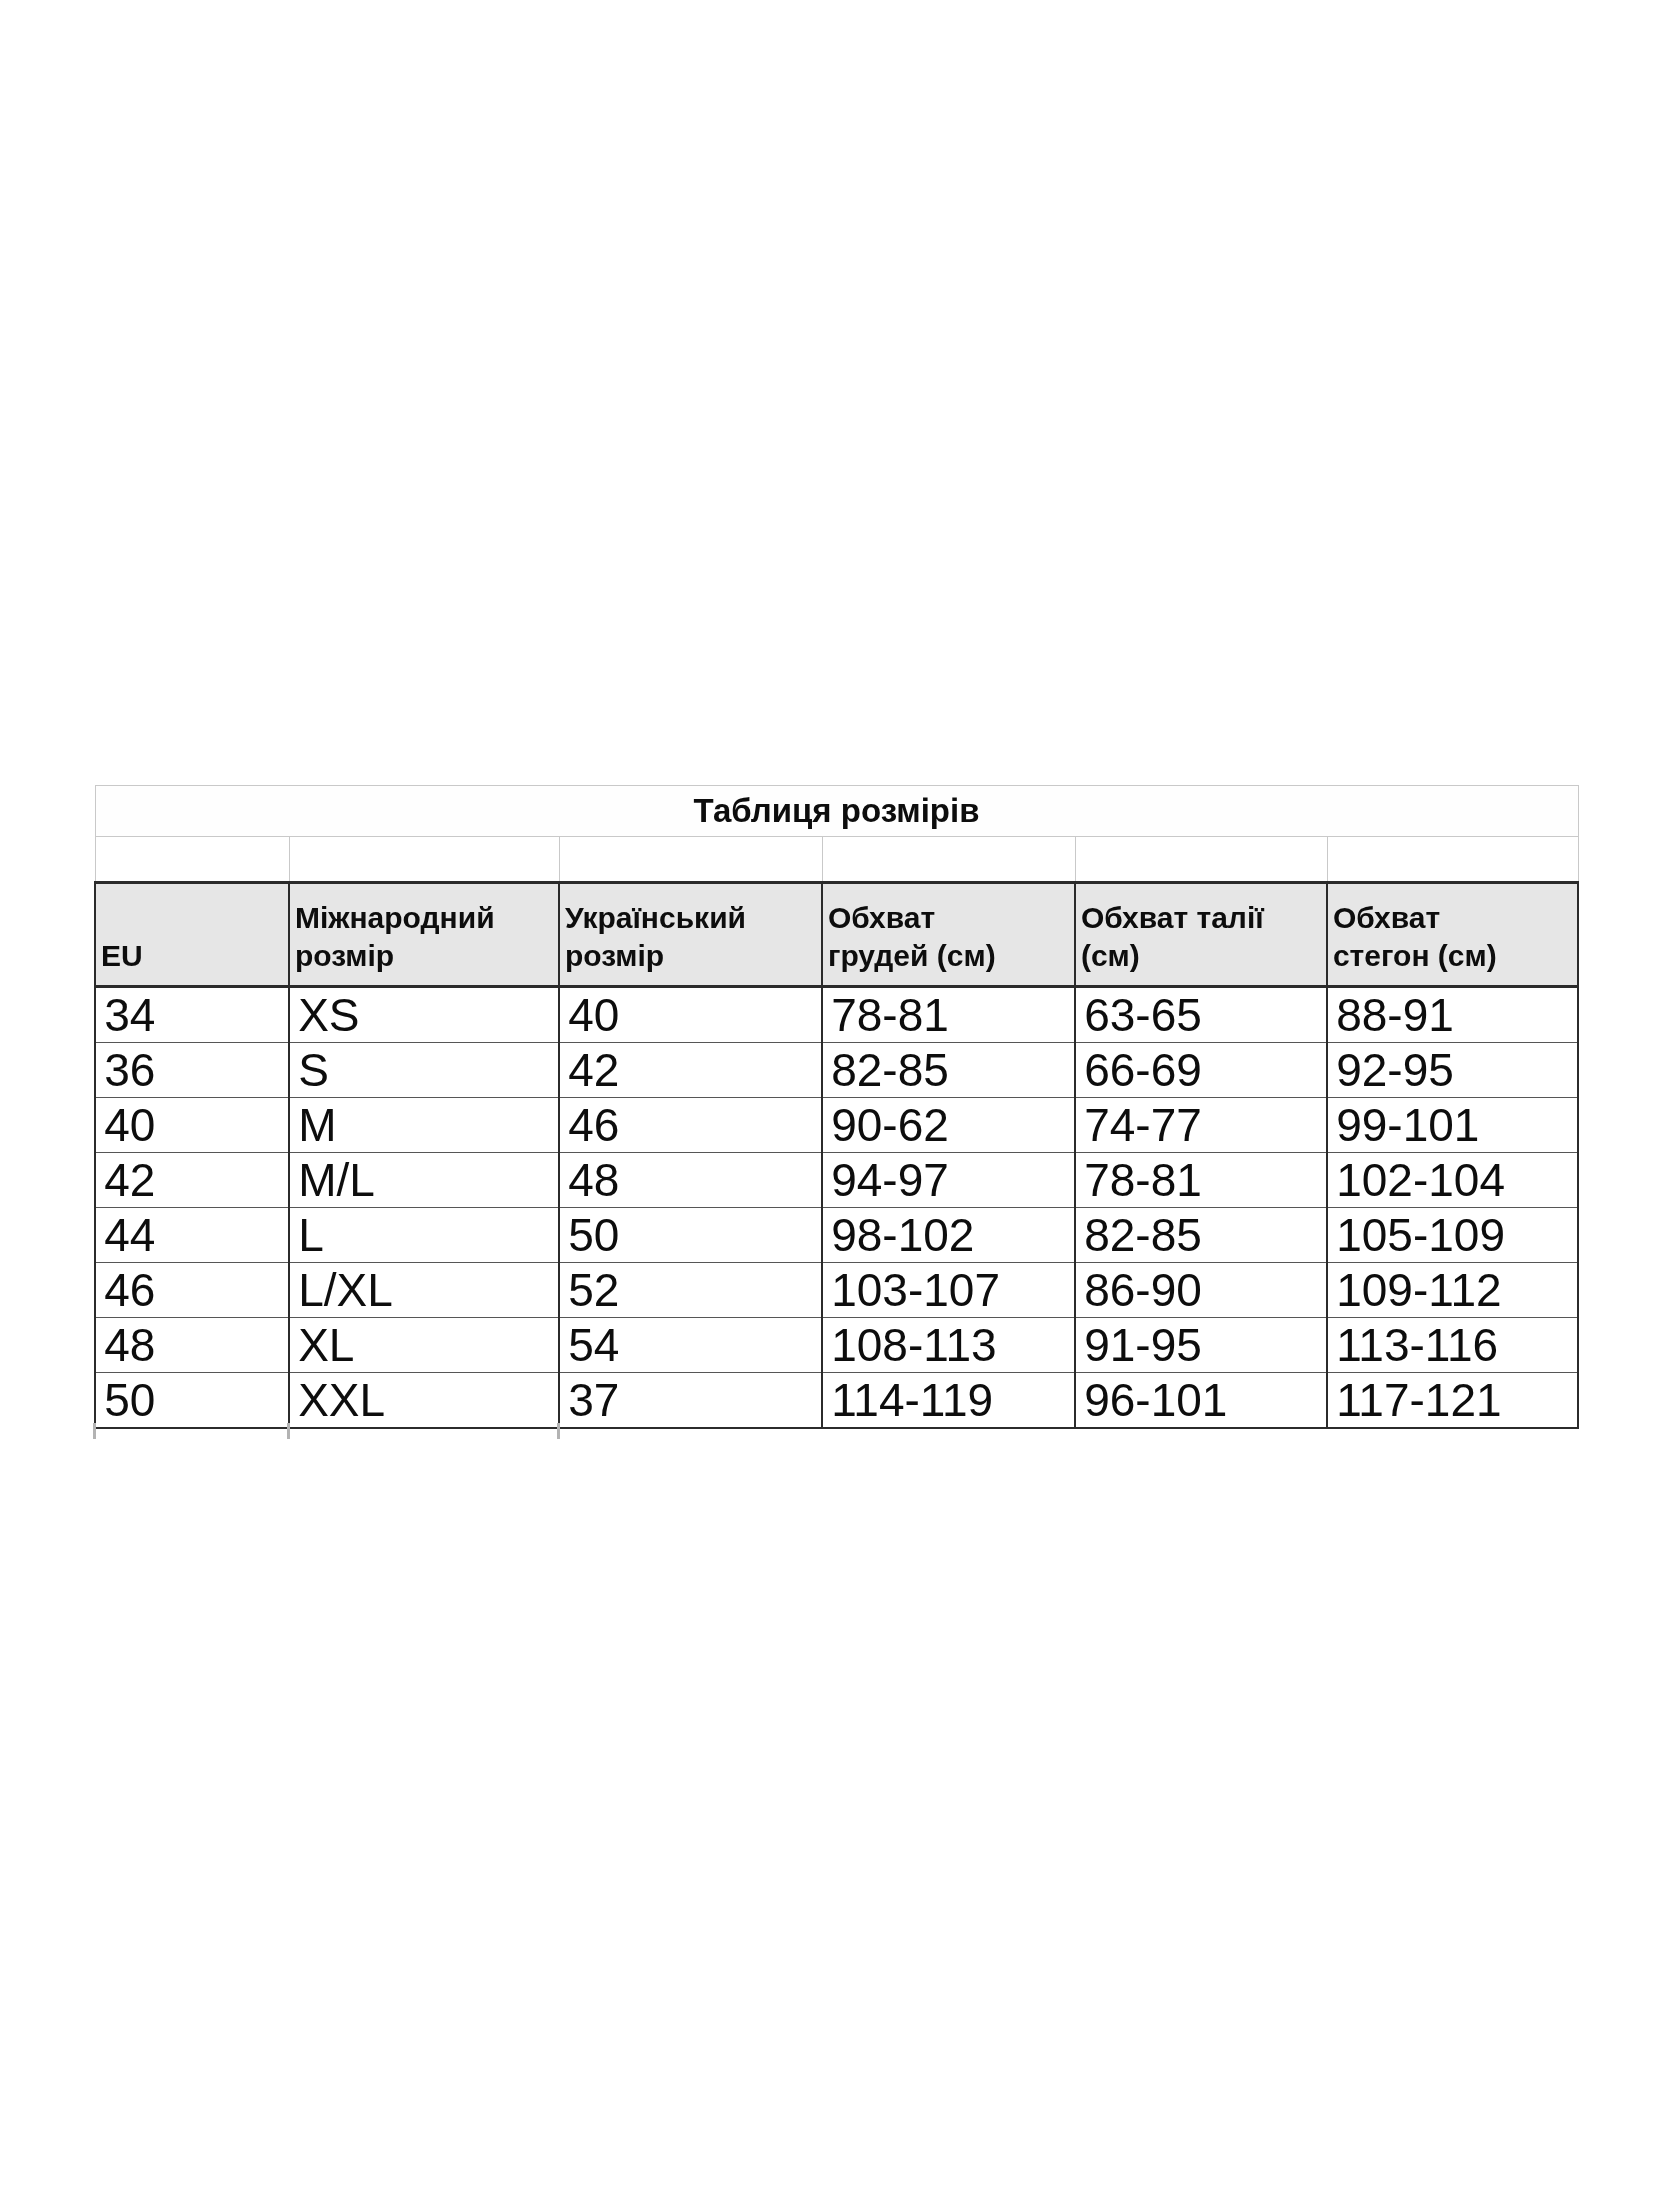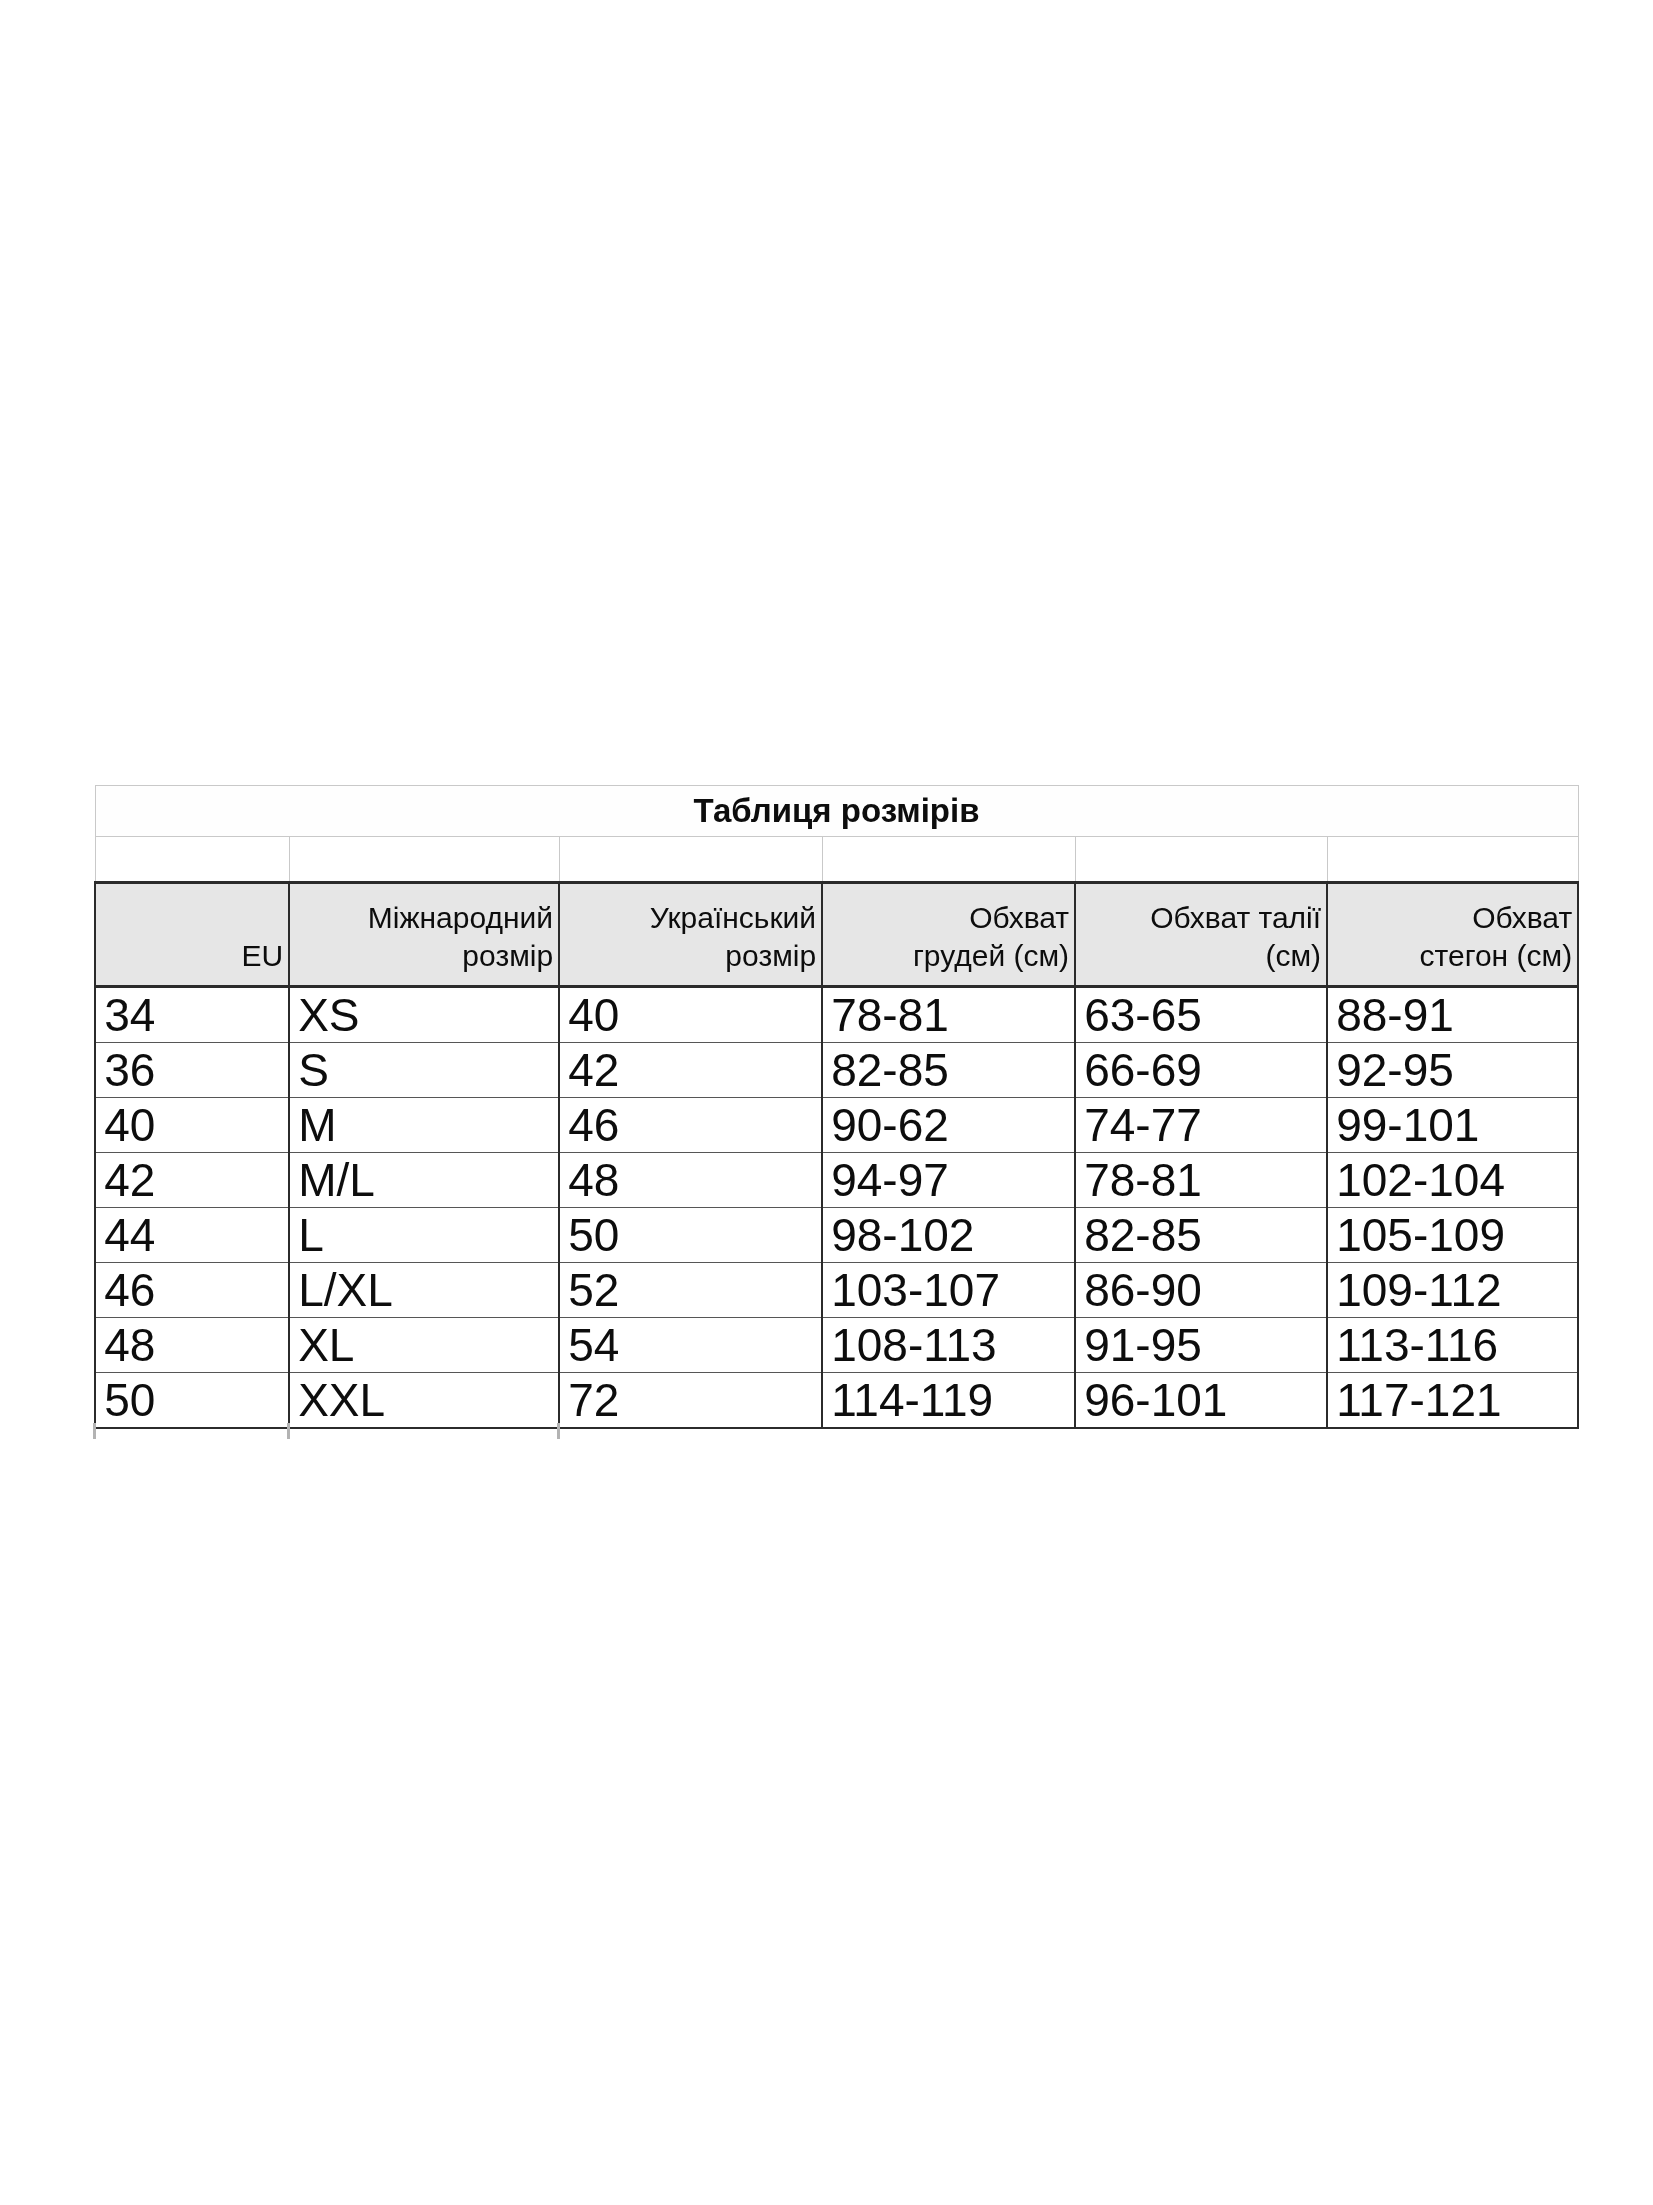--- a/index.html
+++ b/index.html
@@ -43,24 +43,24 @@
     border: 1.6px solid #c9c9c9;
     background: #ffffff;
   }
   
   tr.header-row th {
     height: 91px;
     background: #e6e6e6;
     border: 2.5px solid #2b2b2b;
     border-top-width: 3.3px;
     border-bottom-width: 3.3px;
-    font-weight: normal;
+    font-weight: bold;
     font-size: 30px;
     line-height: 38px;
-    text-align: right;
+    text-align: left;
     vertical-align: bottom;
     padding: 0 4.9px 9.8px 4.9px;
     white-space: pre-line;
     color: #0d0d0d;
   }
   
   tbody.data-body tr {
     height: 51px;
   }
   tbody.data-body td {
@@ -184,21 +184,21 @@
             <td>48</td>
             <td>XL</td>
             <td>54</td>
             <td>108-113</td>
             <td>91-95</td>
             <td>113-116</td>
           </tr>
           <tr>
             <td>50</td>
             <td>XXL</td>
-            <td>72</td>
+            <td>37</td>
             <td>114-119</td>
             <td>96-101</td>
             <td>117-121</td>
           </tr>
         </tbody>
     </table>
   </div>
 
   <div class="stub stub-a"></div>
   <div class="stub stub-b"></div>

